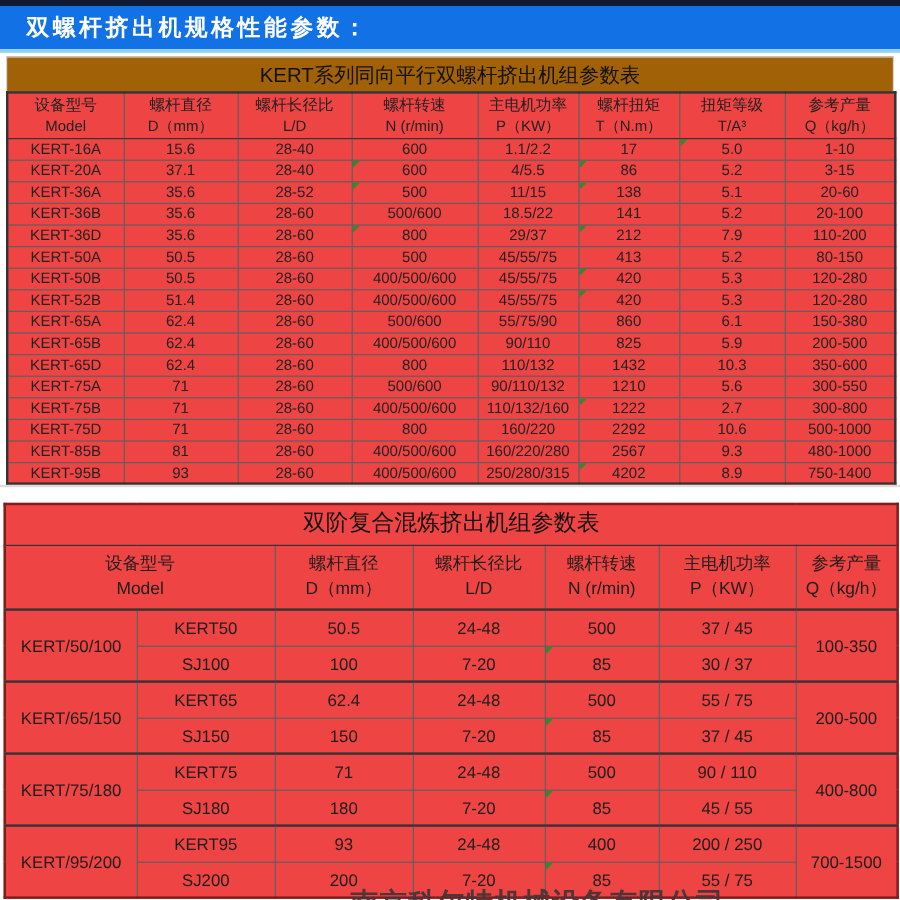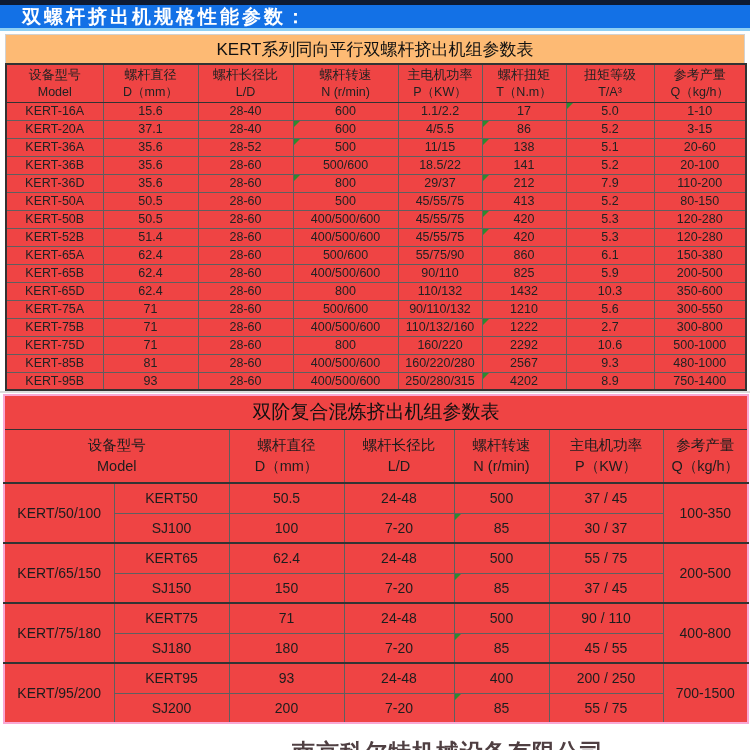--- a/index.html
+++ b/index.html
@@ -6,45 +6,45 @@
   html,body { background:#ffffff; }
   .page {
     position: relative;
     width: 750px; height: 750px;
     overflow: hidden;
     background: #ffffff;
     font-family: "Liberation Sans", "DejaVu Sans", sans-serif;
   }
   
   .topbar-dark  { height: 5px;  background: #0e1b33; }
-  .topbar-blue  { height: 23px; background: #1371e6; display: flex; align-items: center; }
+  .topbar-blue  { height: 36px; background: #1371e6; display: flex; align-items: center; }
   .topbar-blue span {
     color:#ffffff; font-weight: bold; font-size: 19px;
     padding-left: 22px; letter-spacing: 3px;
   }
   .topbar-light { height: 3px;  background: #8fd0f4; }
   
   .t1-title {
     margin: 3px 5px 0 5px; height: 29px; line-height: 30px;
     text-align: center; font-size: 17px; color: #111;
-    border: 1px solid #d2d2d2; border-bottom: none; background:#fdba74;
+    border: 1px solid #d2d2d2; border-bottom: none; background:#a16207;
   }
   table { border-collapse: collapse; table-layout: fixed; background:#ef4444; }
   #t1 { width: 740px; margin: 0 5px; border: 2px solid #333; }
   #t1 th, #t1 td {
     border: 1px solid #5f5f5f; text-align: center; color: #222;
     overflow: hidden; white-space: nowrap;
   }
   #t1 thead th { height: 38px; font-weight: normal; font-size: 13px; line-height: 1.3; border-bottom: 1px solid #333; }
   #t1 thead .en { font-size: 12.5px; }
   #t1 tbody td { height: 18px; font-size: 12.5px; position: relative; }
   
   .divider { width: 750px; height: 2px; background: #dcdcdc; }
   
-  #t2 { width: 744px; margin: 1px 3px; border: 2px solid #f9a8d4; }
+  #t2 { width: 744px; margin: 13px 3px; border: 2px solid #7f1d1d; }
   #t2 th, #t2 td {
     border: 1px solid #5f5f5f; text-align: center; color: #1d1d1d;
     overflow: hidden; white-space: nowrap;
   }
   #t2 .title-cell { height: 34px; font-size: 19px; font-weight: normal; color:#111; }
   #t2 thead th { height: 54px; font-weight: normal; font-size: 14.5px; line-height: 1.4; border-bottom: 1px solid #333; }
   #t2 tbody td { height: 30px; font-size: 14px; position: relative; }
   #t2 td.gtop { border-top: 2px solid #333; }
   
   .marker {

